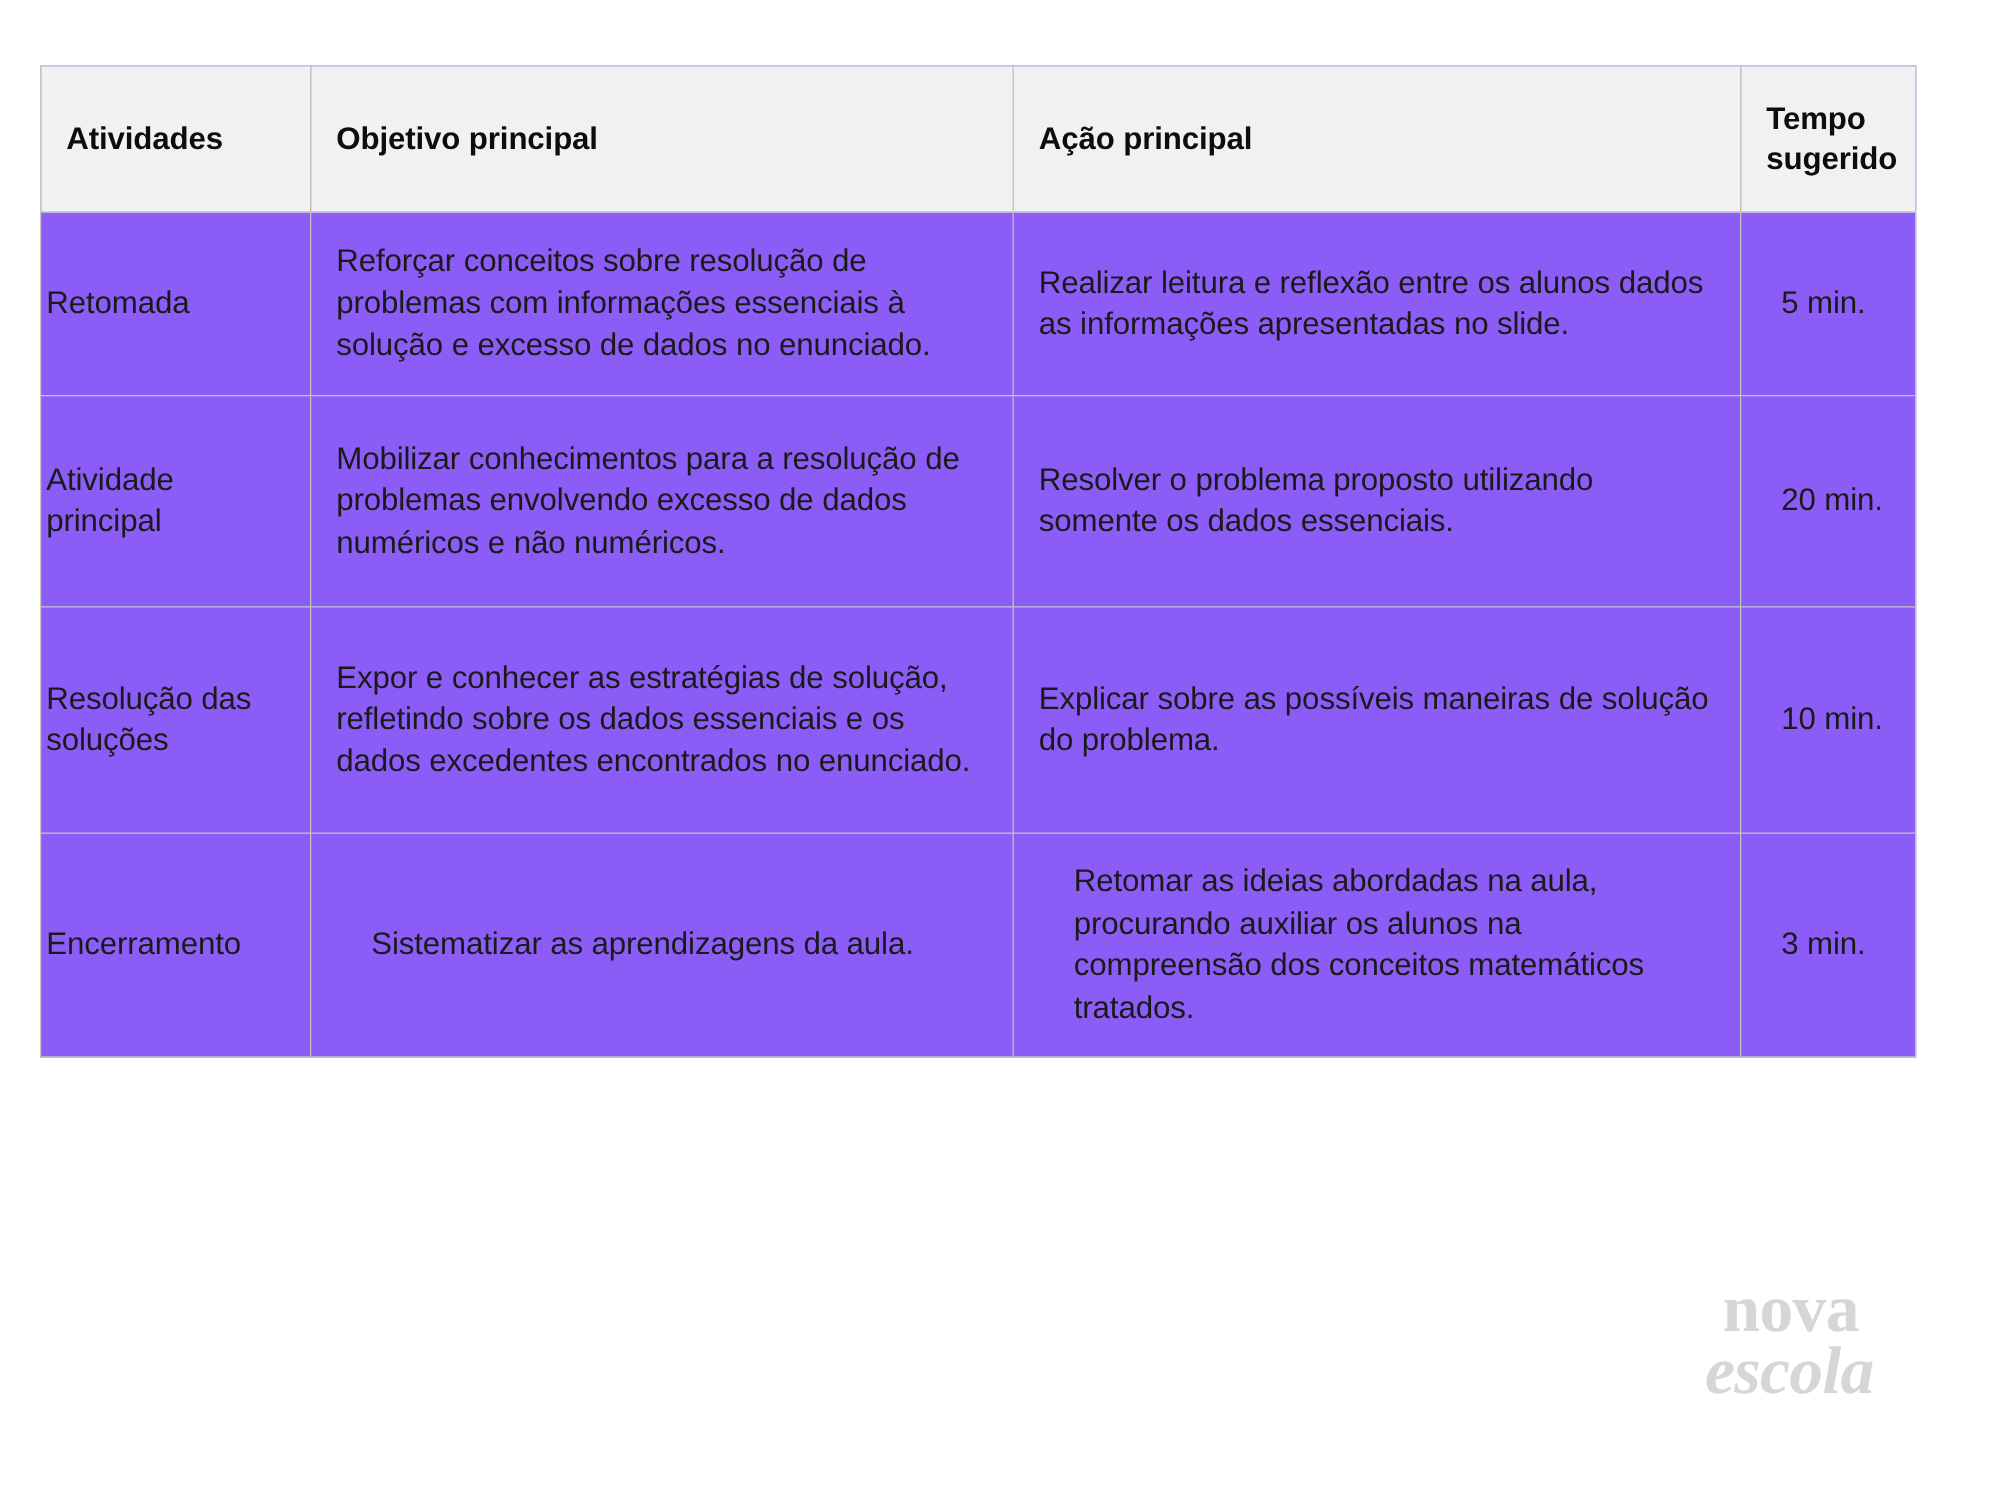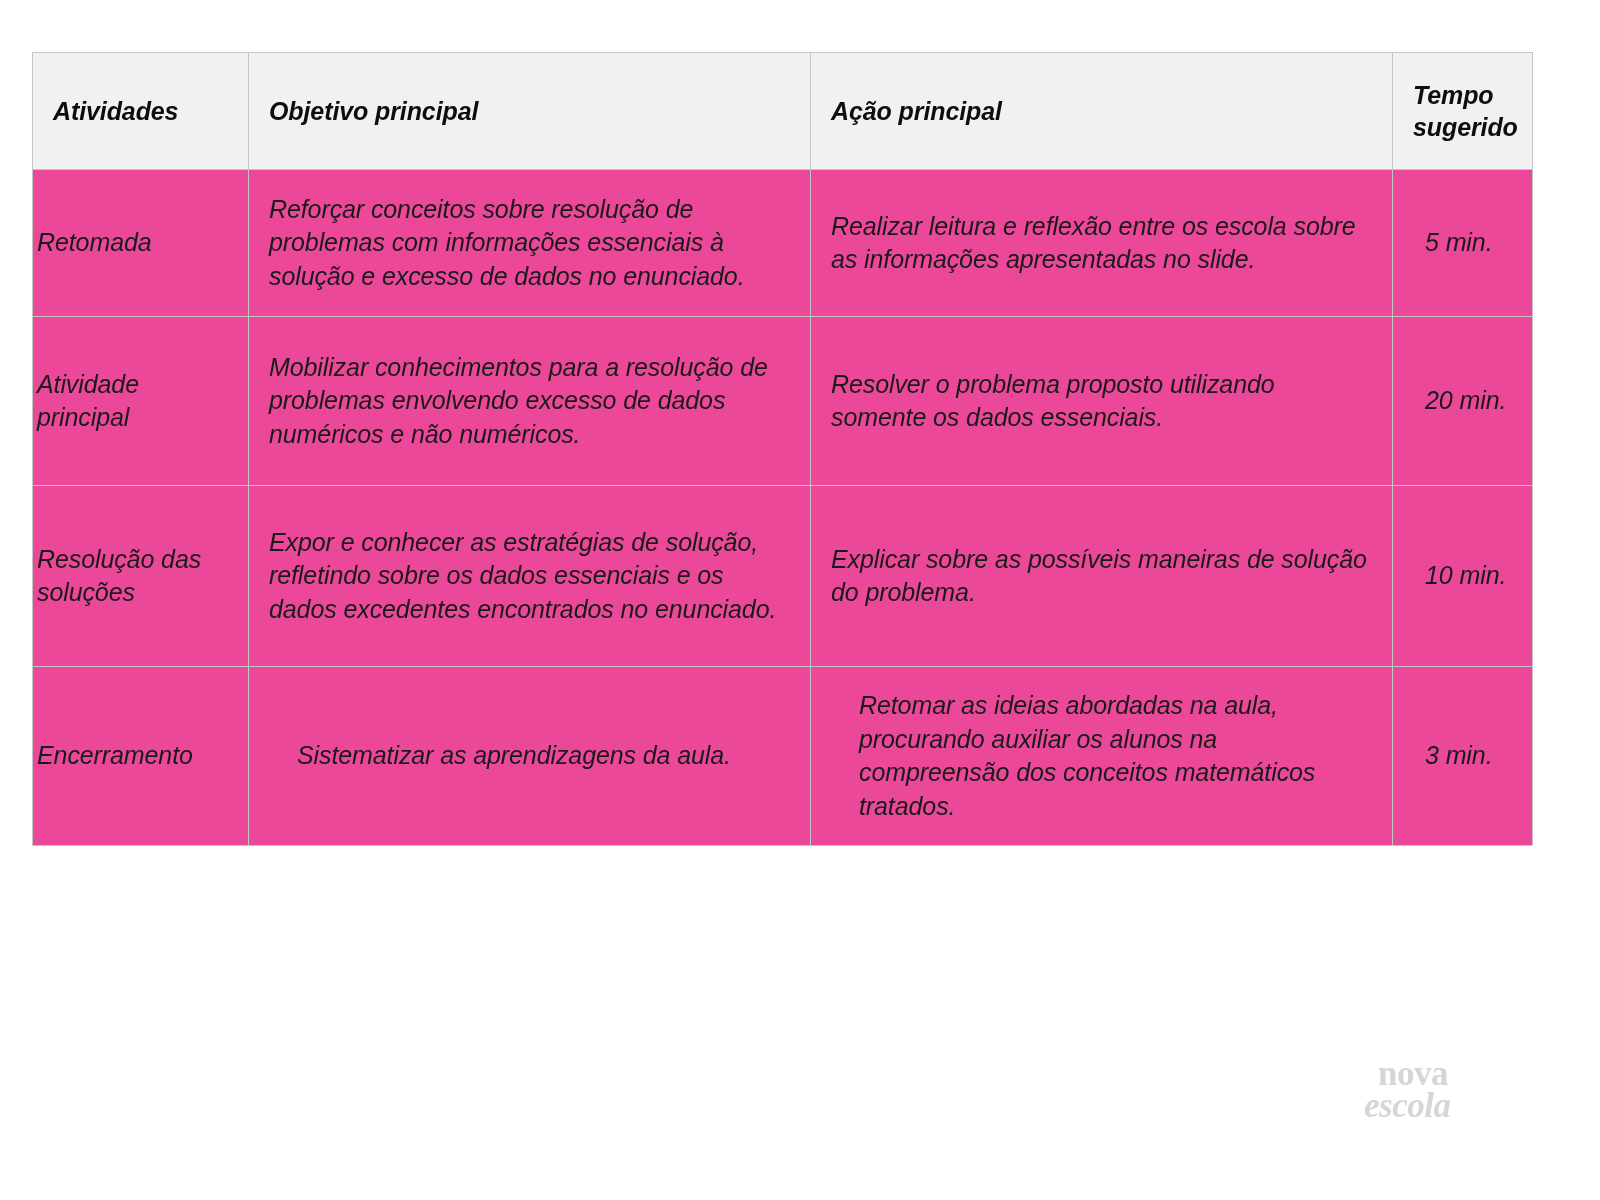--- a/index.html
+++ b/index.html
@@ -29,22 +29,21 @@
     position: absolute;
     left: 32px;
     top: 52px;
     width: 1500px;
   }
 
   table.activities {
     border-collapse: collapse;
     width: 1500px;
     table-layout: fixed;
-    background: #ec4899;
-    font-style: italic;
+    background: #8b5cf6;
   }
 
   table.activities col.c1 { width: 216px; }
   table.activities col.c2 { width: 562px; }
   table.activities col.c3 { width: 582px; }
   table.activities col.c4 { width: 140px; }
 
   table.activities th,
   table.activities td {
     border: 1px solid #c4c4c4;
@@ -95,21 +94,21 @@
   }
 
   .brand {
     position: absolute;
     right: 56px;
     bottom: 78px;
     width: 180px;
     text-align: left;
     font-family: "Liberation Serif", serif;
     font-weight: bold;
-    font-size: 35px;
+    font-size: 54px;
     line-height: 0.92;
     color: #d6d6d6;
     letter-spacing: -0.5px;
     user-select: none;
   }
   .brand .brand-line-1 { display: block; padding-left: 14px; }
   .brand .brand-line-2 { display: block; font-style: italic; }
 </style>
 </head>
 <body>
@@ -144,21 +143,21 @@
       <tbody>
 
         <tr class="r0">
           <td class="activity-name">
               <span class="cell-text">Retomada</span>
             </td>
           <td>
               <span class="cell-text">Reforçar conceitos sobre resolução de problemas com informações essenciais à solução e excesso de dados no enunciado.</span>
             </td>
           <td>
-              <span class="cell-text">Realizar leitura e reflexão entre os escola sobre as informações apresentadas no slide.</span>
+              <span class="cell-text">Realizar leitura e reflexão entre os alunos dados as informações apresentadas no slide.</span>
             </td>
           <td class="time-cell">
               <span class="cell-text">5 min.</span>
             </td>
         </tr>
 
         <tr class="r1">
           <td class="activity-name">
               <span class="cell-text">Atividade principal</span>
             </td>

